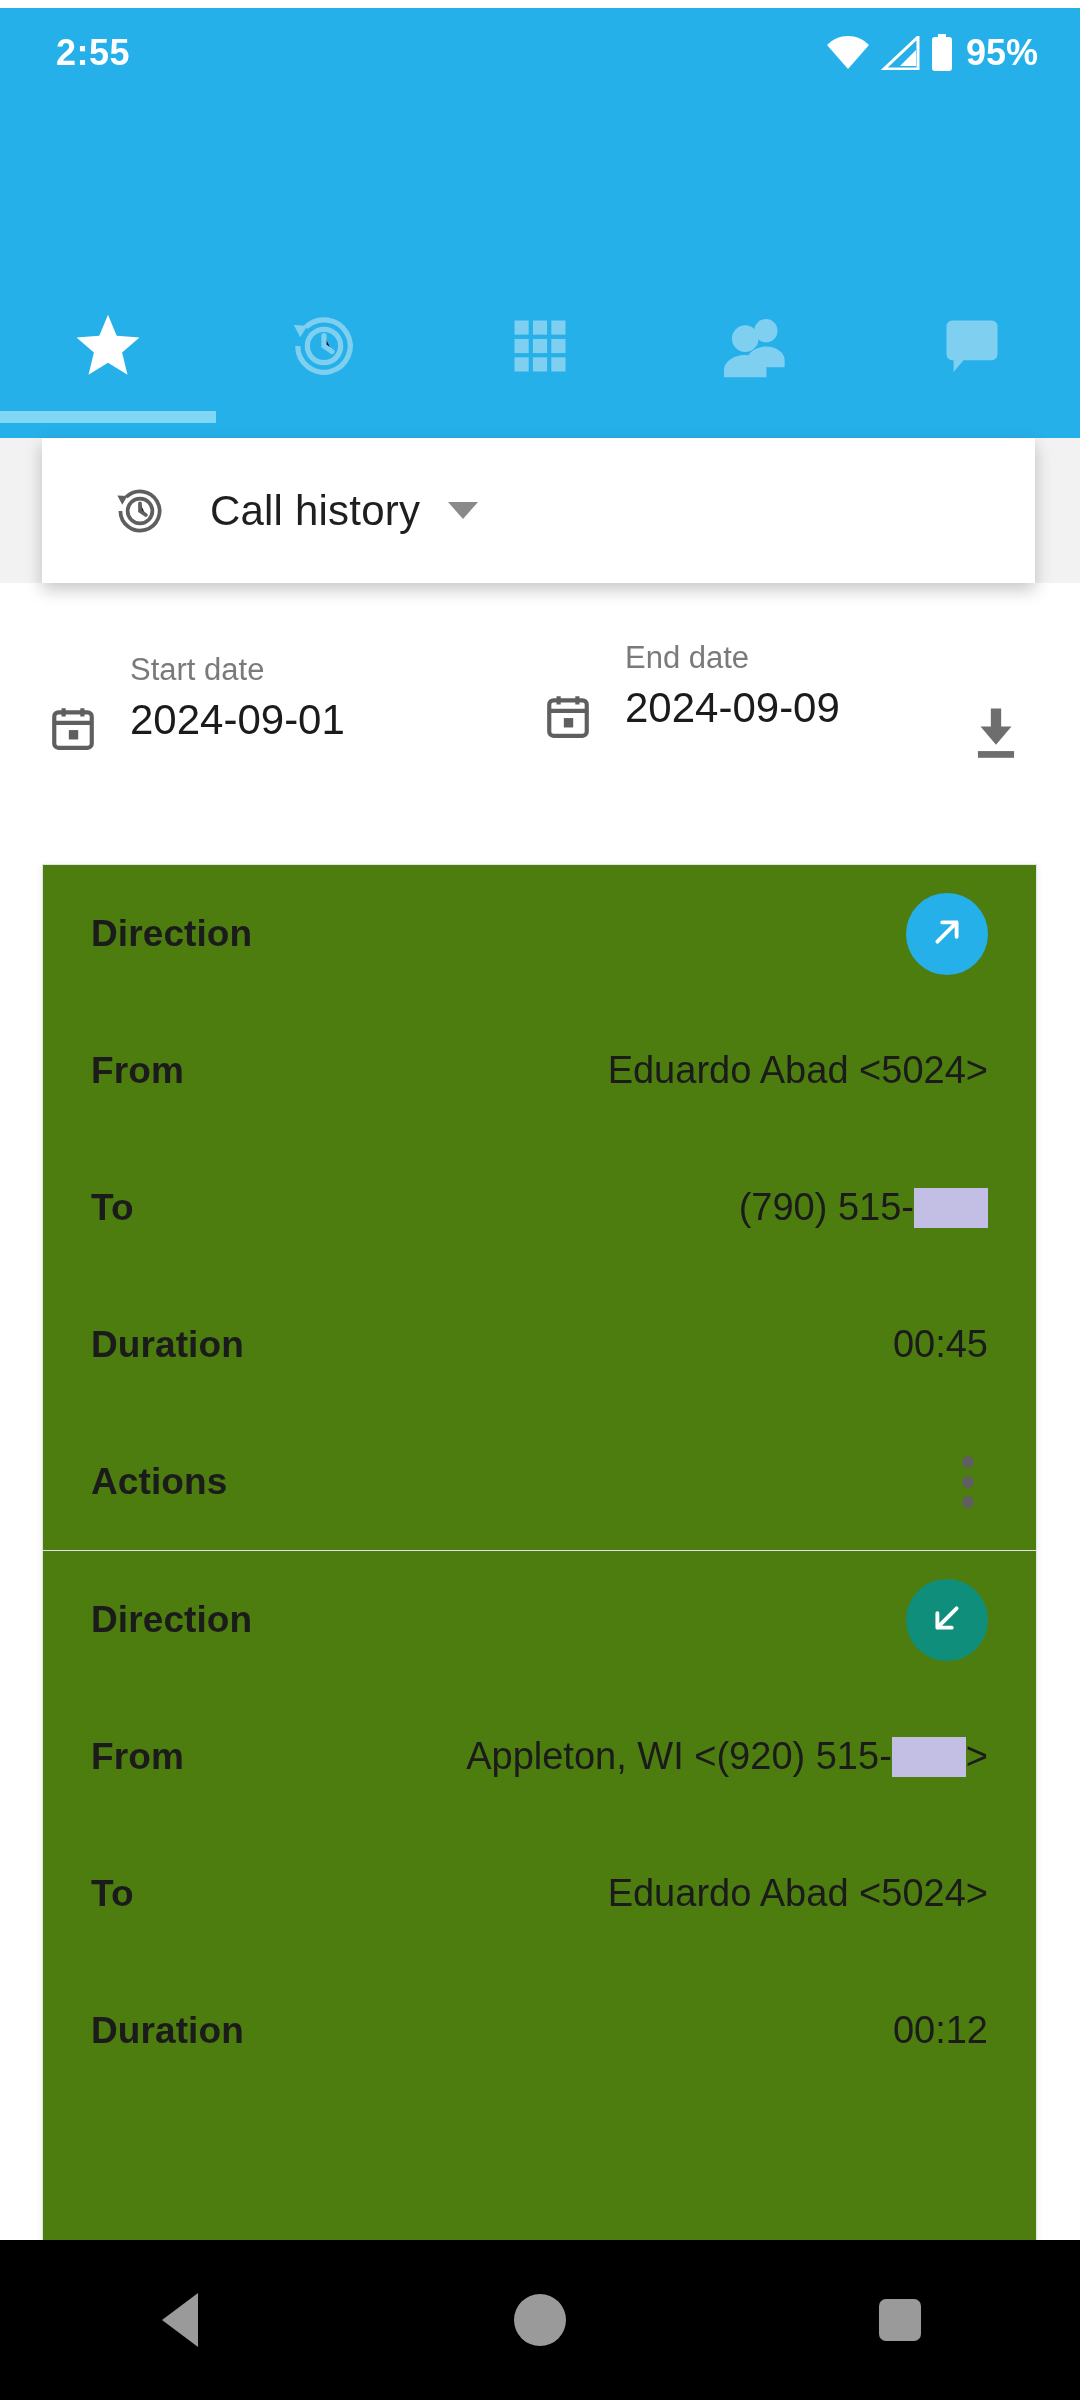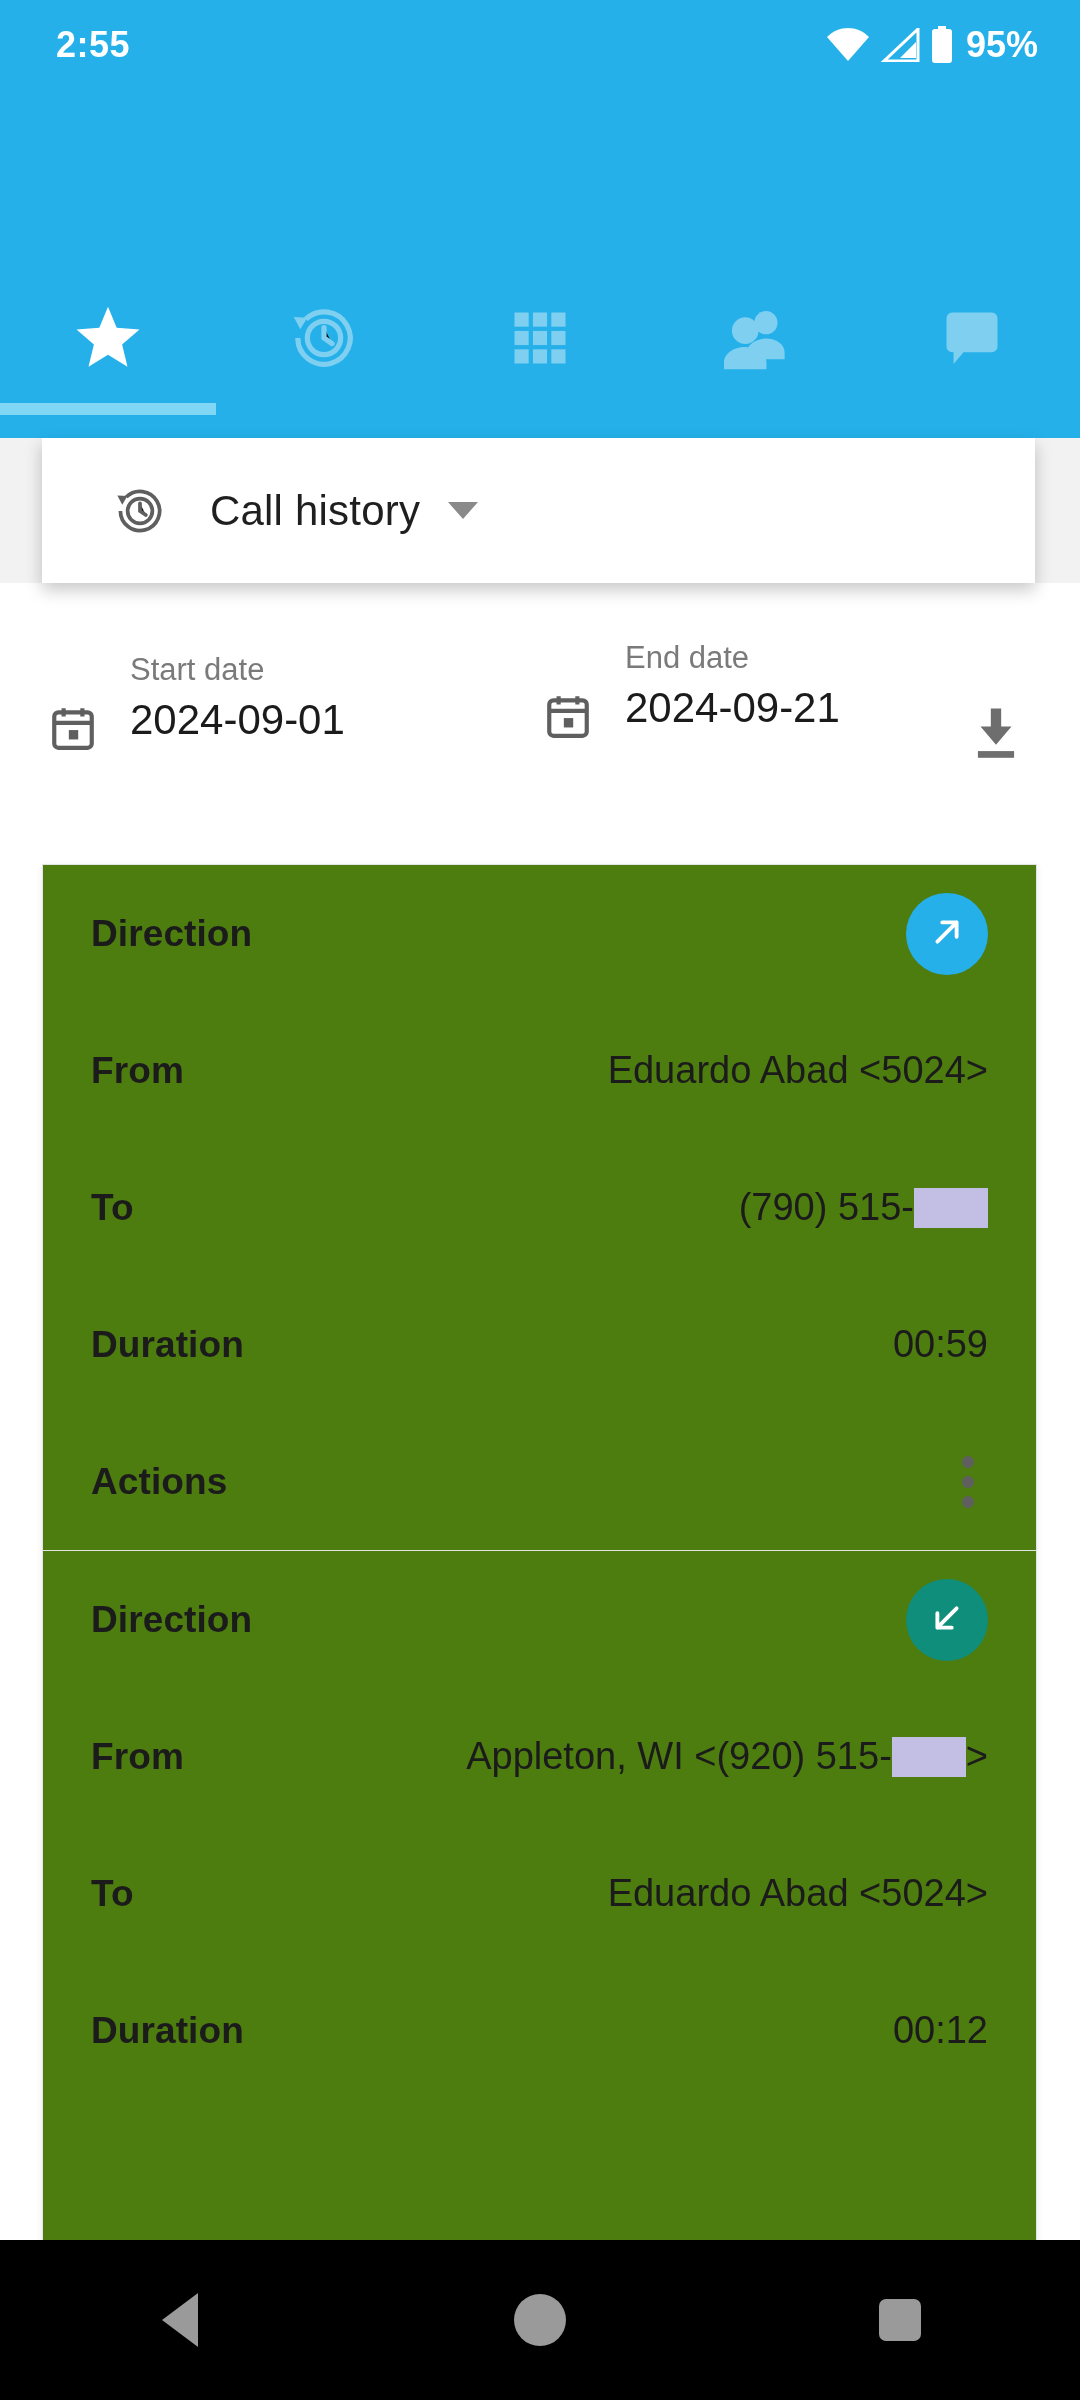--- a/index.html
+++ b/index.html
@@ -6,21 +6,21 @@
   html, body {
     width:1080px; height:2400px;
     background:#ffffff;
     font-family:"Liberation Sans", sans-serif;
     overflow:hidden;
   }
   #screen { position:relative; width:1080px; height:2400px; background:#ffffff; }
 
   
   .header {
-    position:absolute; left:0; top:0; width:1080px; height:438px;
+    position:absolute; left:0; top:8px; width:1080px; height:438px;
     background:#25b0ea;
   }
   .statusbar {
     position:absolute; left:0; top:0; width:1080px; height:90px;
     display:flex; align-items:center; justify-content:space-between;
     padding:0 42px 0 56px;
   }
   .status-time {
     color:#ffffff; font-size:36px; font-weight:700; letter-spacing:0.5px;
   }
@@ -268,21 +268,21 @@
       <span class="date-caption">End date</span>
       <div class="date-row">
         <span class="date-cal-icon">
           <svg width="50" height="50" viewBox="0 0 24 24">
             <rect x="3" y="4.5" width="18" height="17" rx="2" fill="none" stroke="#5f5f5f" stroke-width="2"></rect>
             <path stroke="#5f5f5f" stroke-width="2" d="M7.5 2.5v4M16.5 2.5v4M3 9.5h18"></path>
             <rect x="10" y="13" width="4.5" height="4.5" fill="#5f5f5f"></rect>
           </svg>
         </span>
         <span class="date-value-wrap">
-          <span class="date-value">2024-09-21</span>
+          <span class="date-value">2024-09-09</span>
           <span class="date-underline"></span>
         </span>
       </div>
     </div>
 
     <span class="download-btn">
       <svg width="62" height="62" viewBox="0 0 24 24">
         <path fill="#6e6e6e" d="M10 2.5h4v7h4l-6 7-6-7h4z"></path>
         <rect x="5" y="19" width="14" height="2.6" fill="#6e6e6e"></rect>
       </svg>
@@ -308,21 +308,21 @@
       </div>
       <div class="row">
         <span class="row-label">To</span>
         <span class="row-value">
           <span>(790) 515-</span>
             <span class="redact"></span>
         </span>
       </div>
       <div class="row">
         <span class="row-label">Duration</span>
-        <span class="row-value">00:59</span>
+        <span class="row-value">00:45</span>
       </div>
       <div class="row">
         <span class="row-label">Actions</span>
         <span class="actions-dots">
             <i></i>
             <i></i>
             <i></i>
           </span>
       </div>
     </div>

